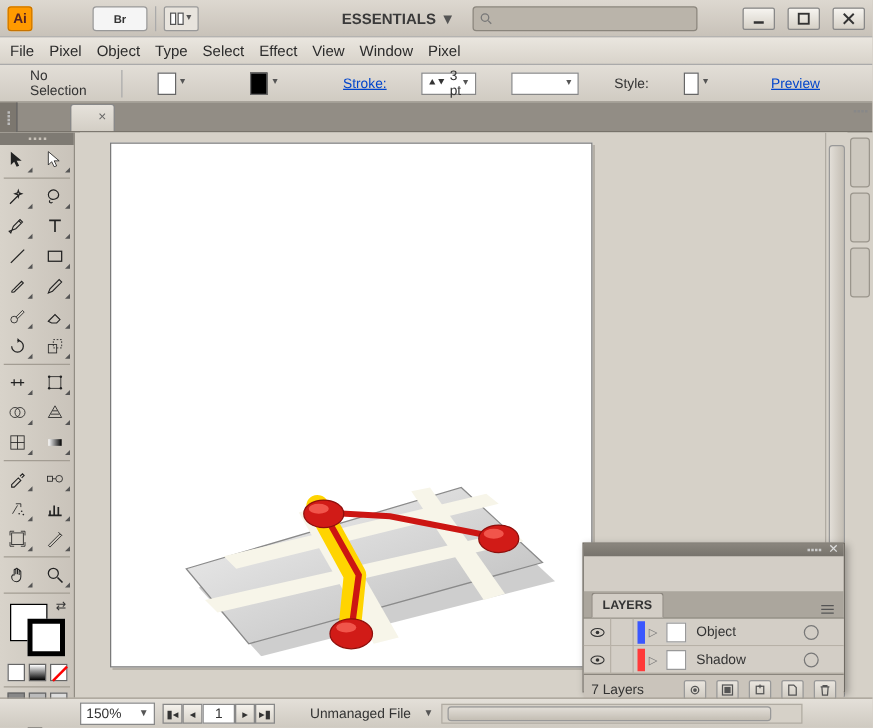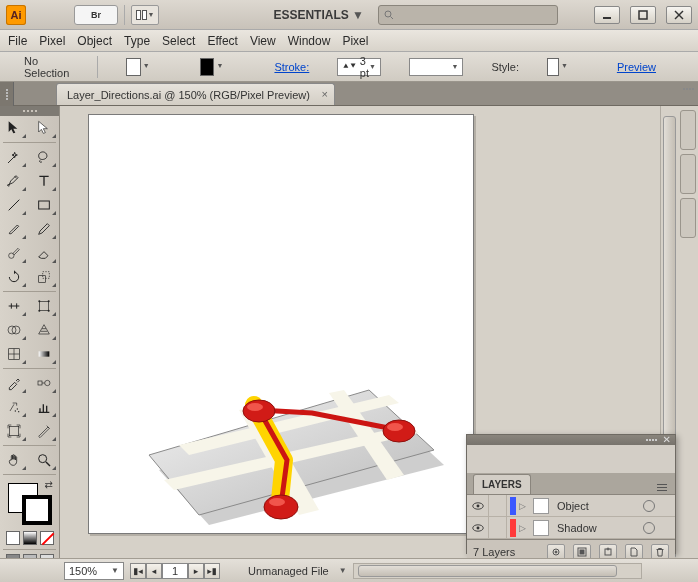--- a/index.html
+++ b/index.html
@@ -190,21 +190,20 @@
 </div>
 
 <div class="tabwrap">
   <div class="handle">
       <div class="d"></div>
       <div class="d"></div>
       <div class="d"></div>
       <div class="d"></div>
     </div>
   <div class="doctab">
-    <span>Layer_Directions.ai @ 150% (RGB/Pixel Preview)</span>
     <span class="x">×</span>
   </div>
   <div class="dotsr">
       <div class="d"></div>
       <div class="d"></div>
       <div class="d"></div>
       <div class="d"></div>
     </div>
 </div>
 

